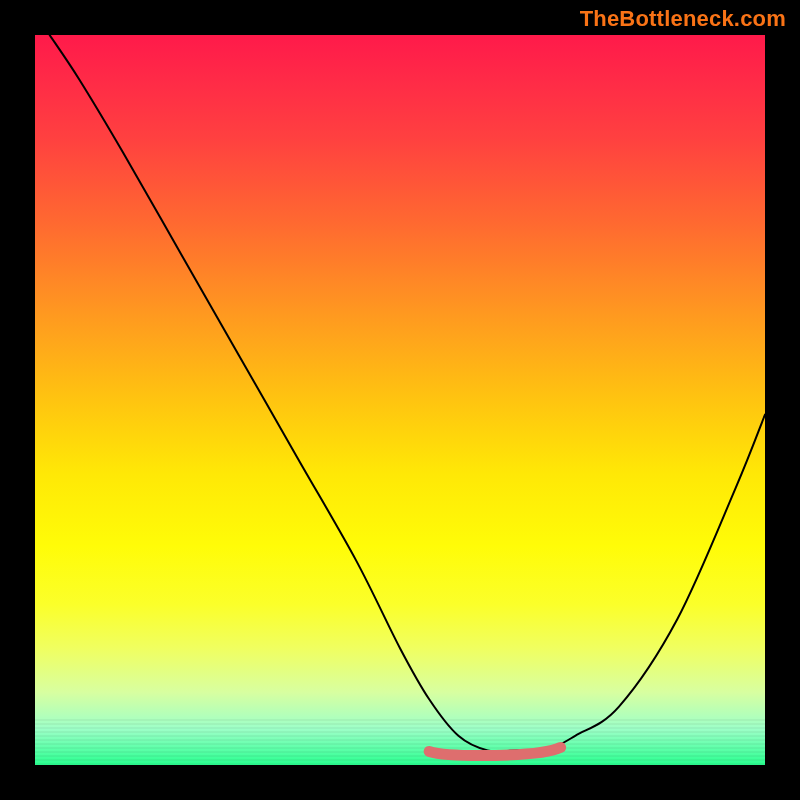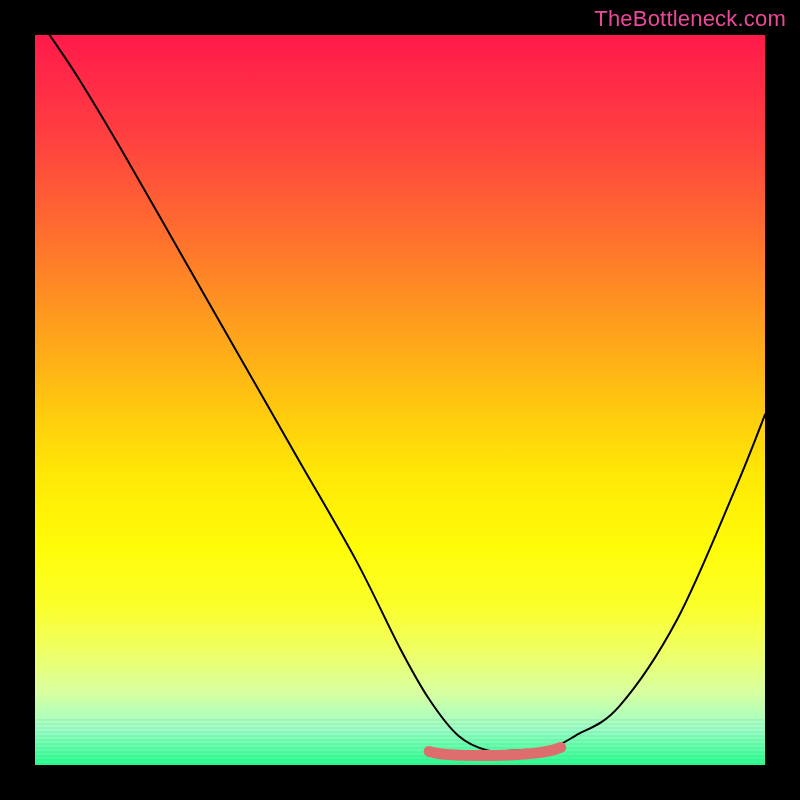--- a/index.html
+++ b/index.html
@@ -8,23 +8,23 @@
     height: 800px;
     background: #000;
     position: relative;
     overflow: hidden;
     font-family: Arial, sans-serif;
   }
   .watermark {
     position: absolute;
     top: 6px;
     right: 14px;
-    color: #ec4899;
+    color: #f97316;
     font-size: 22px;
-    font-weight: 400;
+    font-weight: 700;
     letter-spacing: 0.2px;
     z-index: 10;
   }
   .plot-area {
     position: absolute;
     left: 35px;
     top: 35px;
     width: 730px;
     height: 730px;
     overflow: hidden;

